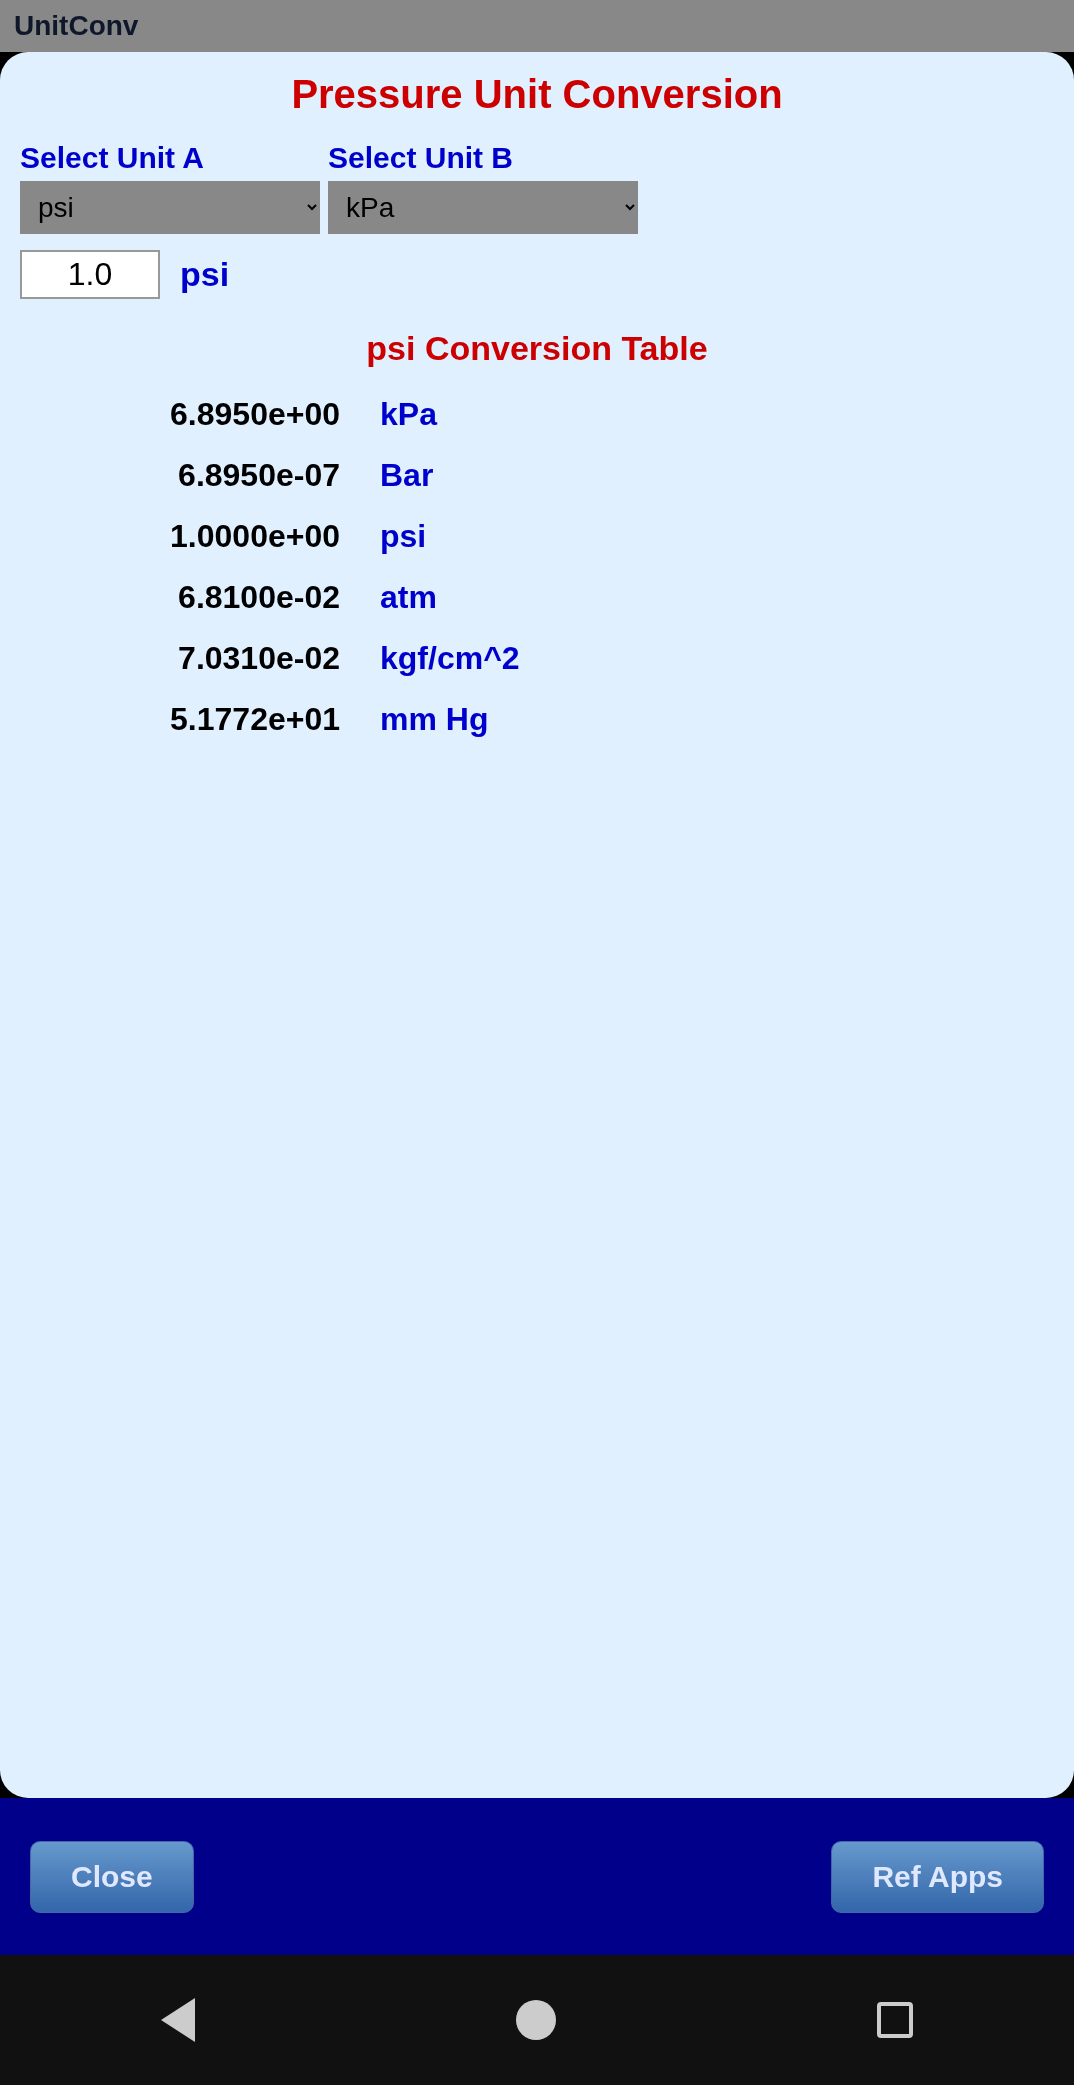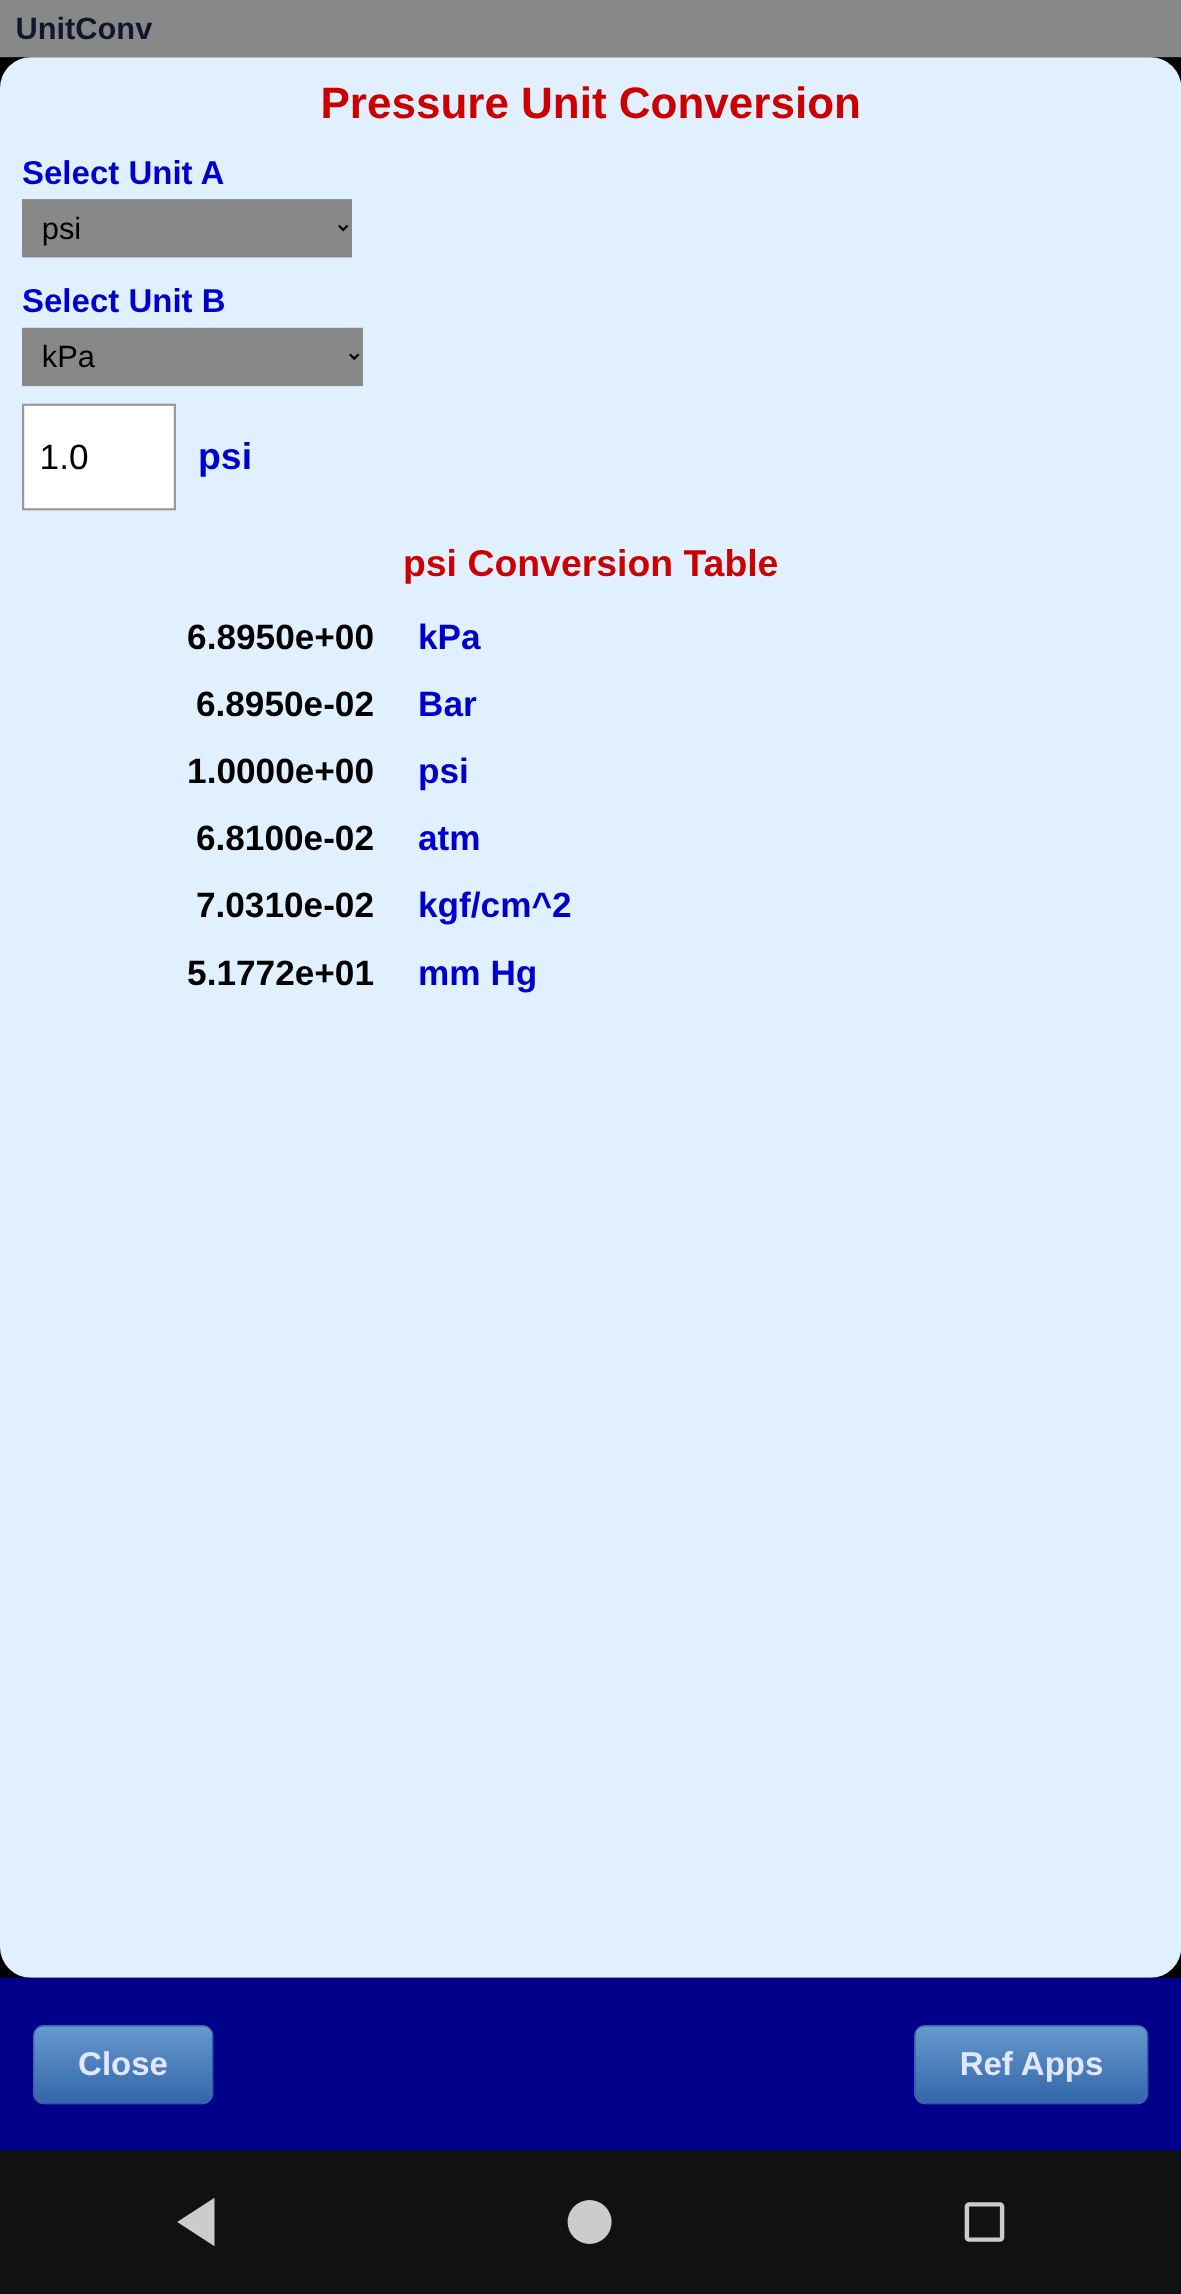--- a/index.html
+++ b/index.html
@@ -44,22 +44,21 @@
       text-align: center;
       color: #cc0000;
       font-size: 40px;
       font-weight: bold;
       margin-bottom: 24px;
     }
 
     
     #selectors-row {
       display: flex;
-      flex-direction: column;
-      gap: 24px;
+      gap: 8px;
       margin-bottom: 16px;
       align-items: flex-start;
     }
 
     .selector-group {
       display: flex;
       flex-direction: column;
       gap: 6px;
     }
 
@@ -88,23 +87,23 @@
       flex-direction: row;
       align-items: center;
       gap: 20px;
       margin-bottom: 30px;
     }
 
     #value-input {
       background: #fff;
       border: 2px solid #999;
       font-size: 32px;
-      padding: 28px 14px;
+      padding: 4px 14px;
       width: 140px;
-      text-align: left;
+      text-align: center;
     }
 
     #unit-a-label {
       color: #0000cc;
       font-size: 34px;
       font-weight: bold;
     }
 
     
     #conversion-table-heading {
@@ -258,21 +257,21 @@
   </div>
 
   <div id="conversion-table-heading">psi Conversion Table</div>
 
   <div id="conversion-table">
   <div class="conversion-row">
         <span class="conversion-value">6.8950e+00</span>
         <span class="conversion-unit">kPa</span>
       </div>
       <div class="conversion-row">
-        <span class="conversion-value">6.8950e-02</span>
+        <span class="conversion-value">6.8950e-07</span>
         <span class="conversion-unit">Bar</span>
       </div>
       <div class="conversion-row">
         <span class="conversion-value">1.0000e+00</span>
         <span class="conversion-unit">psi</span>
       </div>
       <div class="conversion-row">
         <span class="conversion-value">6.8100e-02</span>
         <span class="conversion-unit">atm</span>
       </div>

